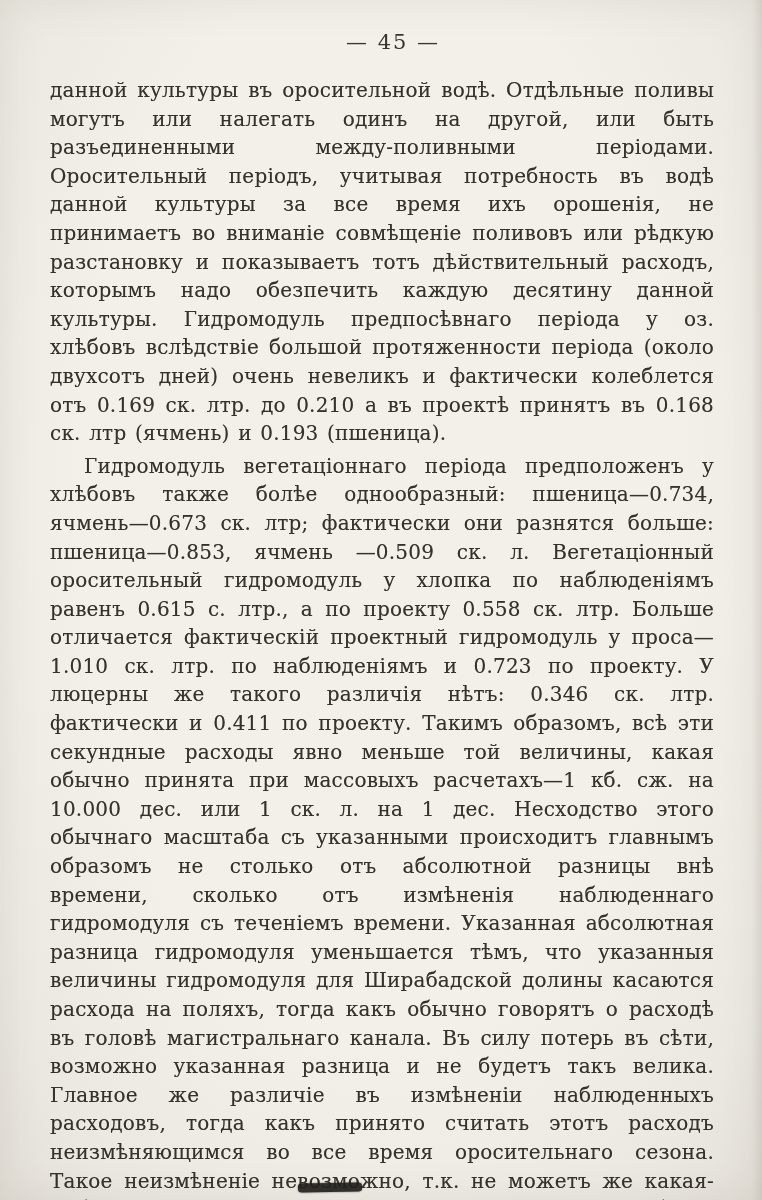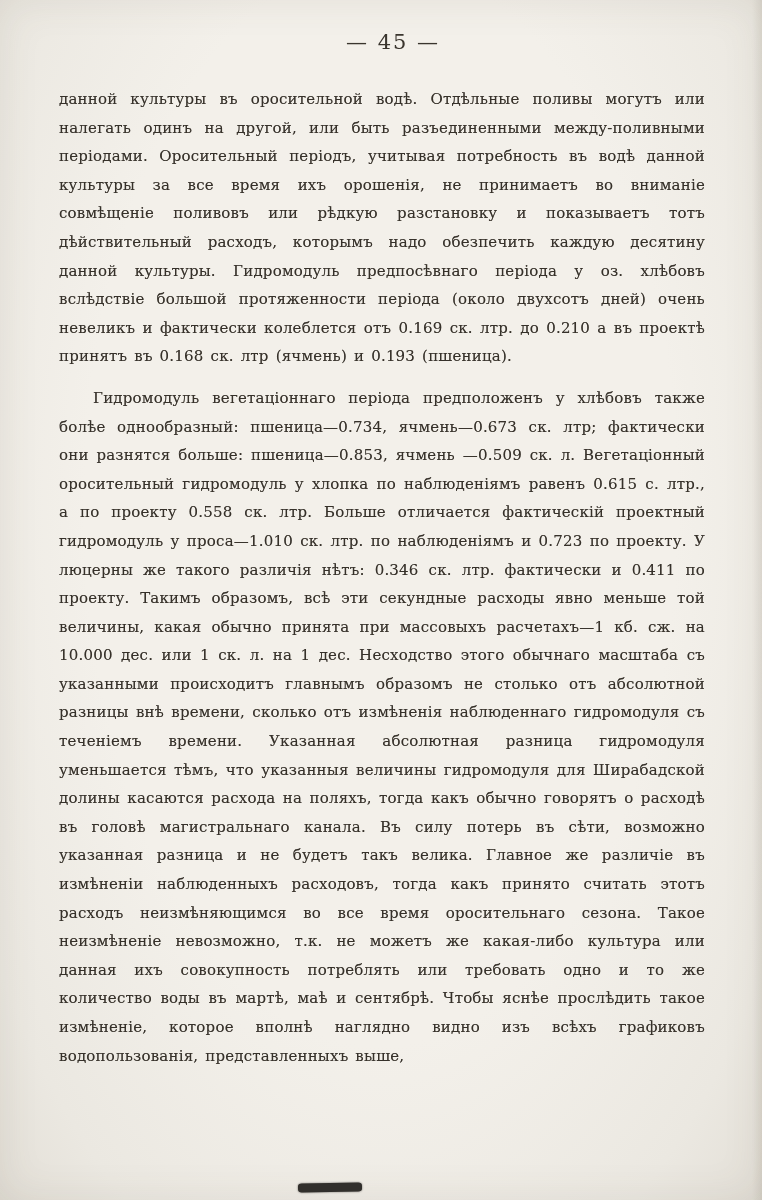--- a/index.html
+++ b/index.html
@@ -32,22 +32,22 @@
     letter-spacing: 2px;
     color: #3a352e;
   }
   .text-block {
     position: absolute;
     top: 72px;
     left: 46px;
     width: 672px;
   }
   p.body-text {
-    margin: 13px;
-    font-size: 15px;
+    margin: 4px;
+    font-size: 20px;
     line-height: 28.6px;
     text-align: justify;
     letter-spacing: 0.2px;
     word-spacing: 2px;
     color: #36312a;
     text-shadow: 0 0 0.6px rgba(55,49,43,0.45);
   }
   p.body-text + p.body-text {
     margin-top: 2px;
   }

